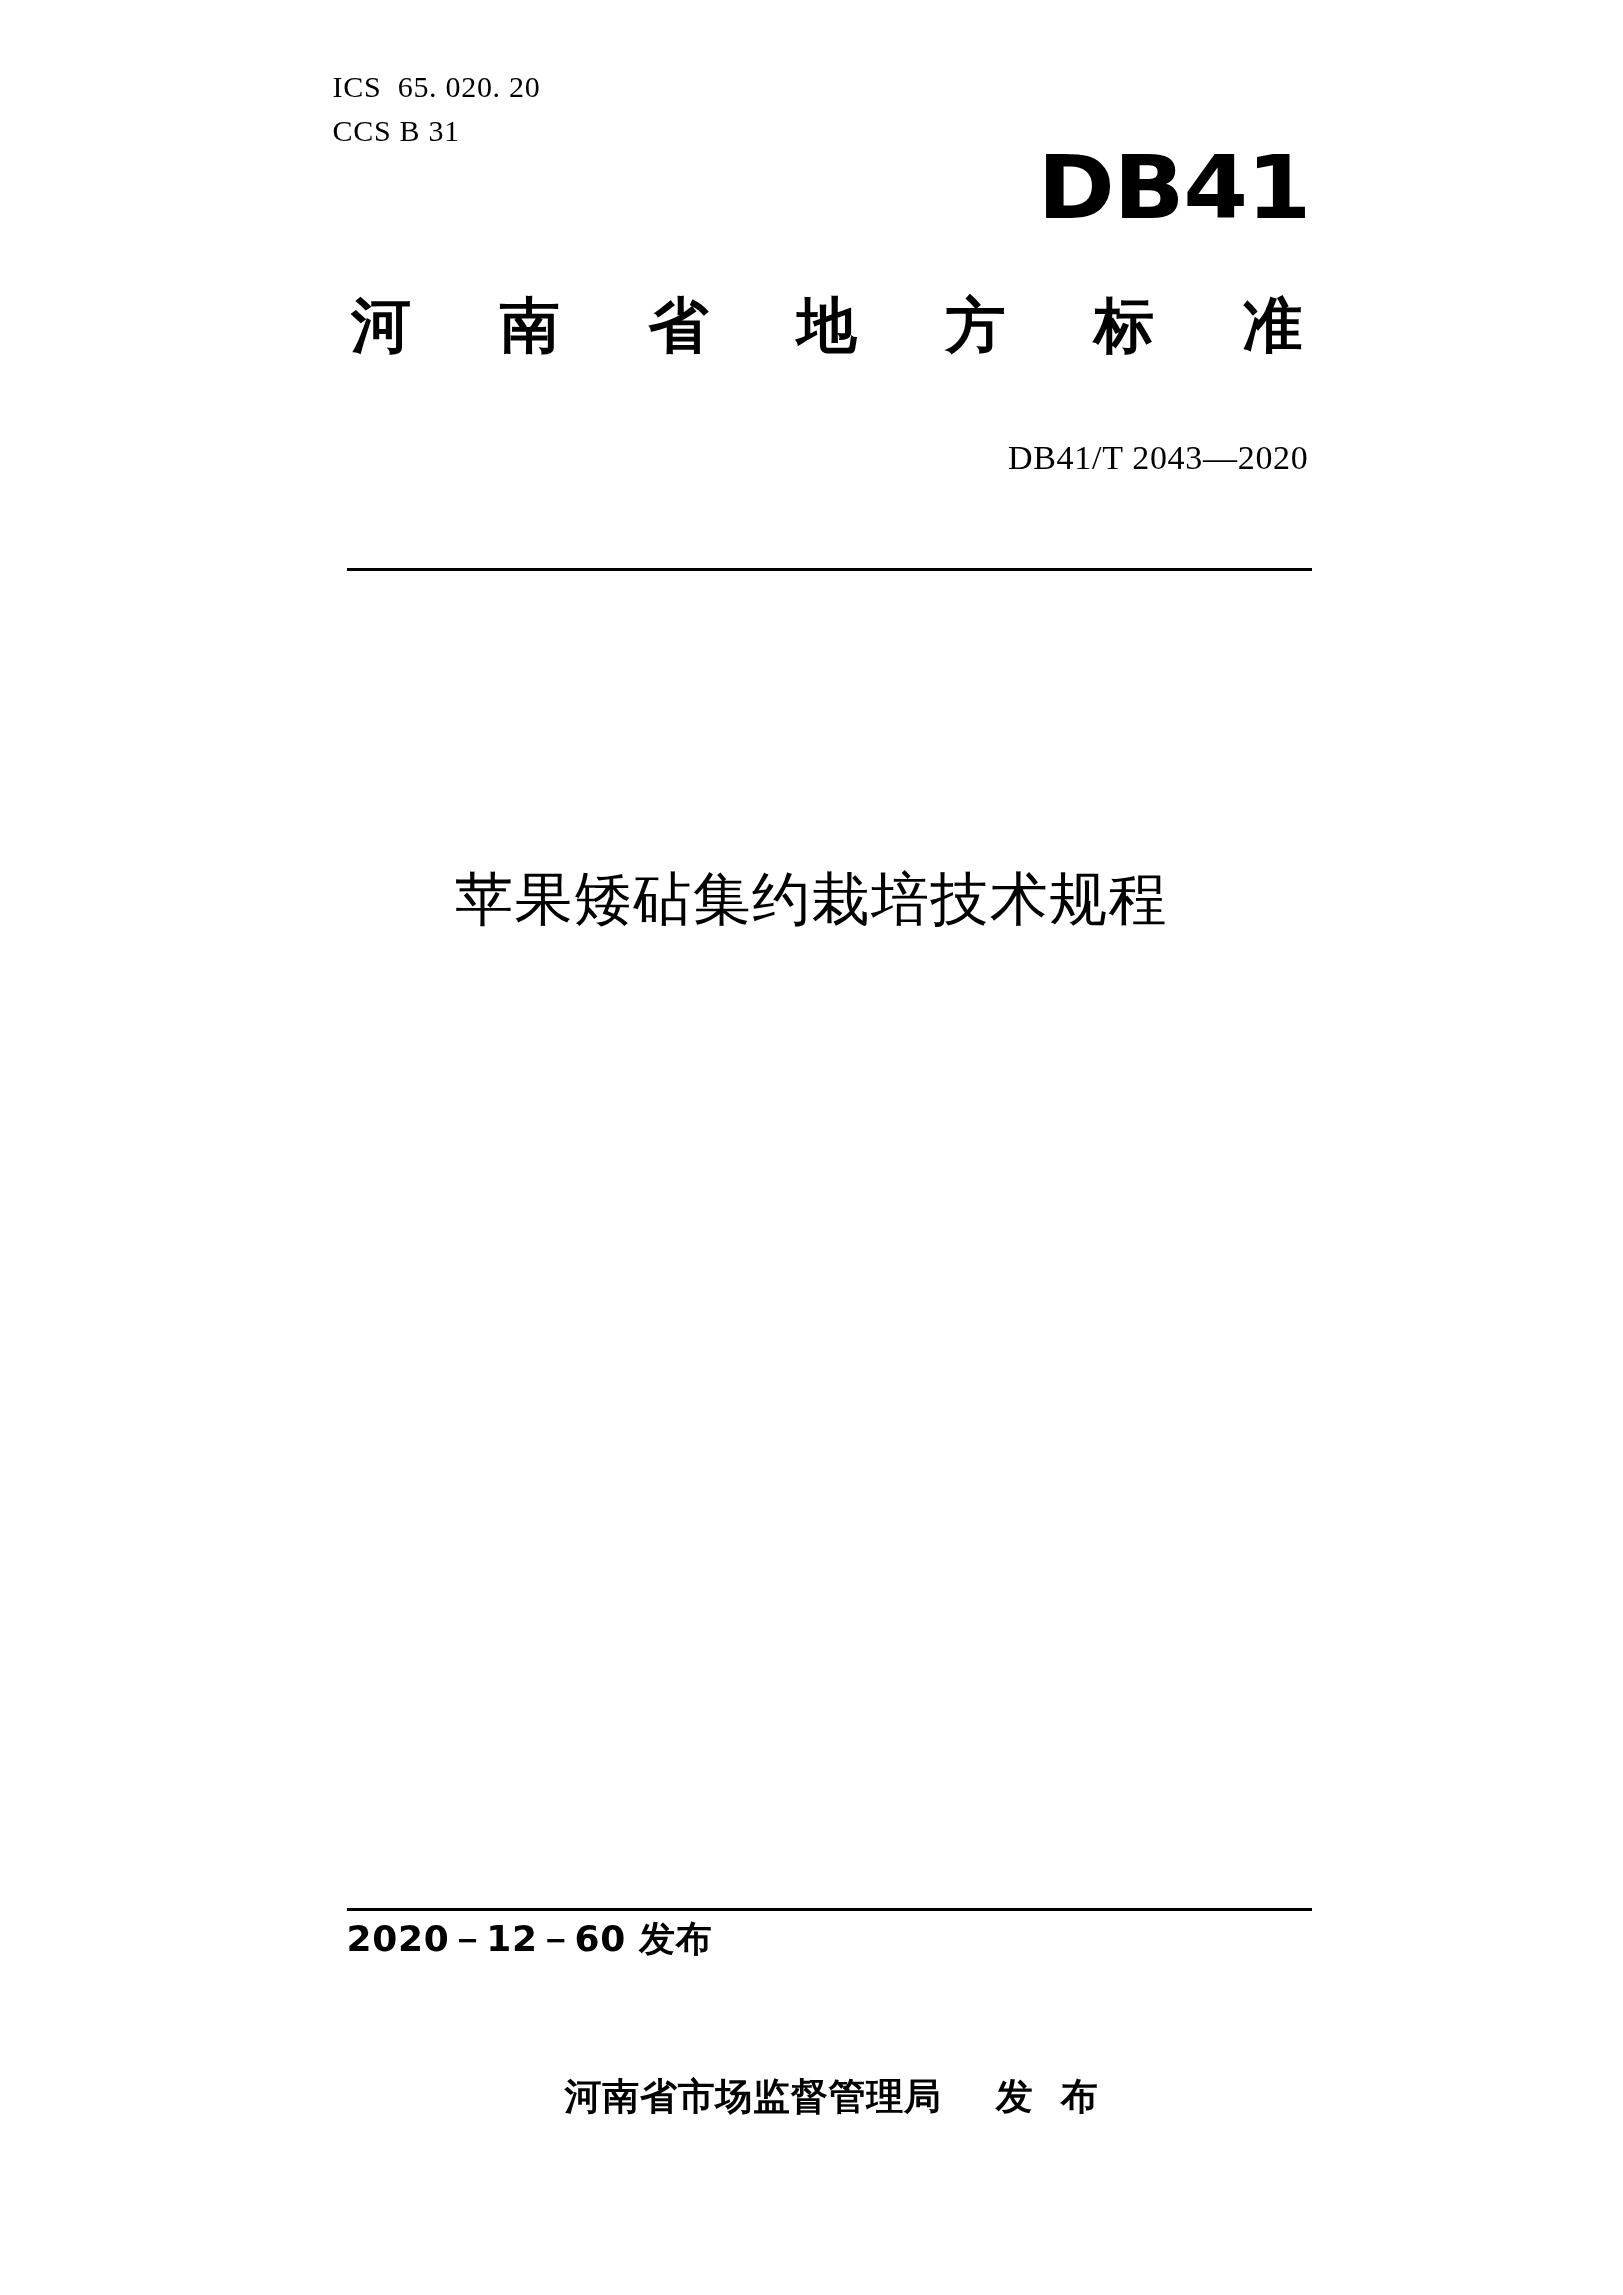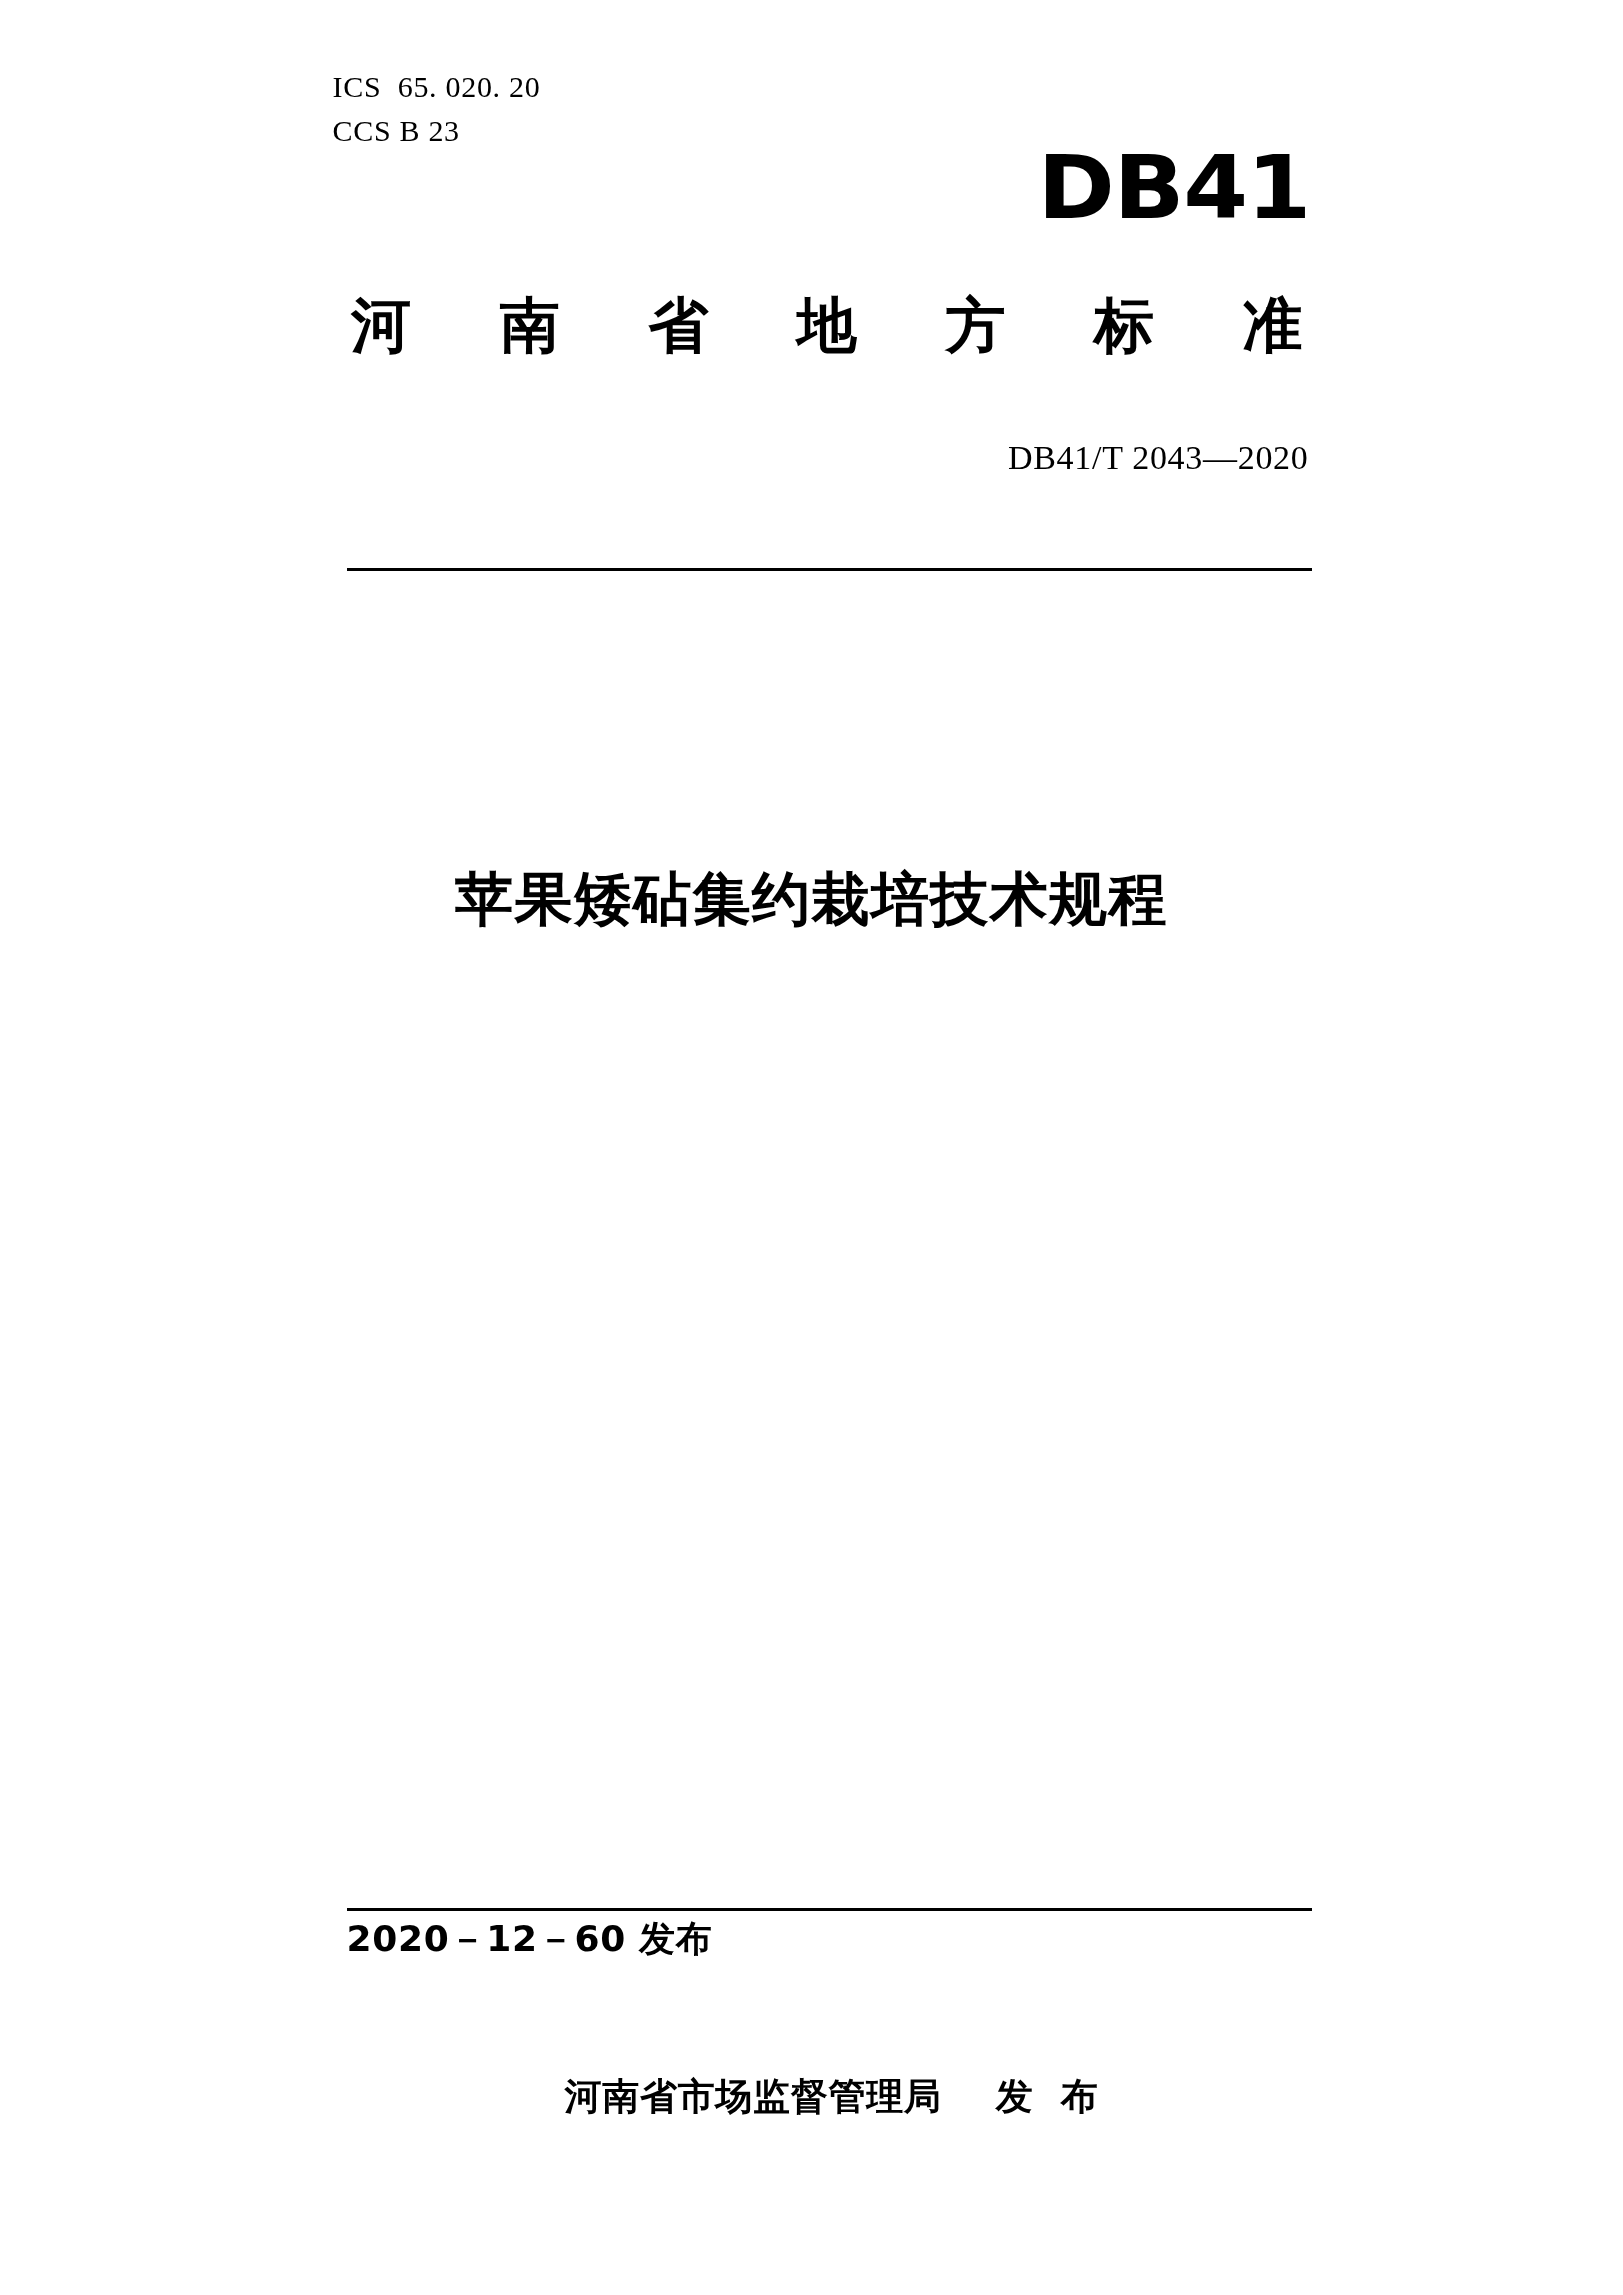--- a/index.html
+++ b/index.html
@@ -97,21 +97,21 @@
   }
 
   
   .doc-title {
     position: absolute;
     left: 0;
     right: 0;
     top: 861px;
     text-align: center;
     font-family: "DejaVu Sans", sans-serif;
-    font-weight: bold;
+    font-weight: normal;
     font-size: 58px;
     letter-spacing: 1.4px;
   }
 
   
   .dates {
     position: absolute;
     left: 191px;
     right: 156px;
     top: 1915px;
@@ -148,21 +148,21 @@
     pointer-events: none;
   }
 </style>
 </head>
 <body>
 
 <div class="page">
 
   <div class="codes">
     <div class="line">ICS  65. 020. 20</div>
-    <div class="line">CCS B 23</div>
+    <div class="line">CCS B 31</div>
   </div>
 
   <div class="db-logo">DB41</div>
 
   <div class="province-title">
     <span>河</span>
     <span>南</span>
     <span>省</span>
     <span>地</span>
     <span>方</span>

